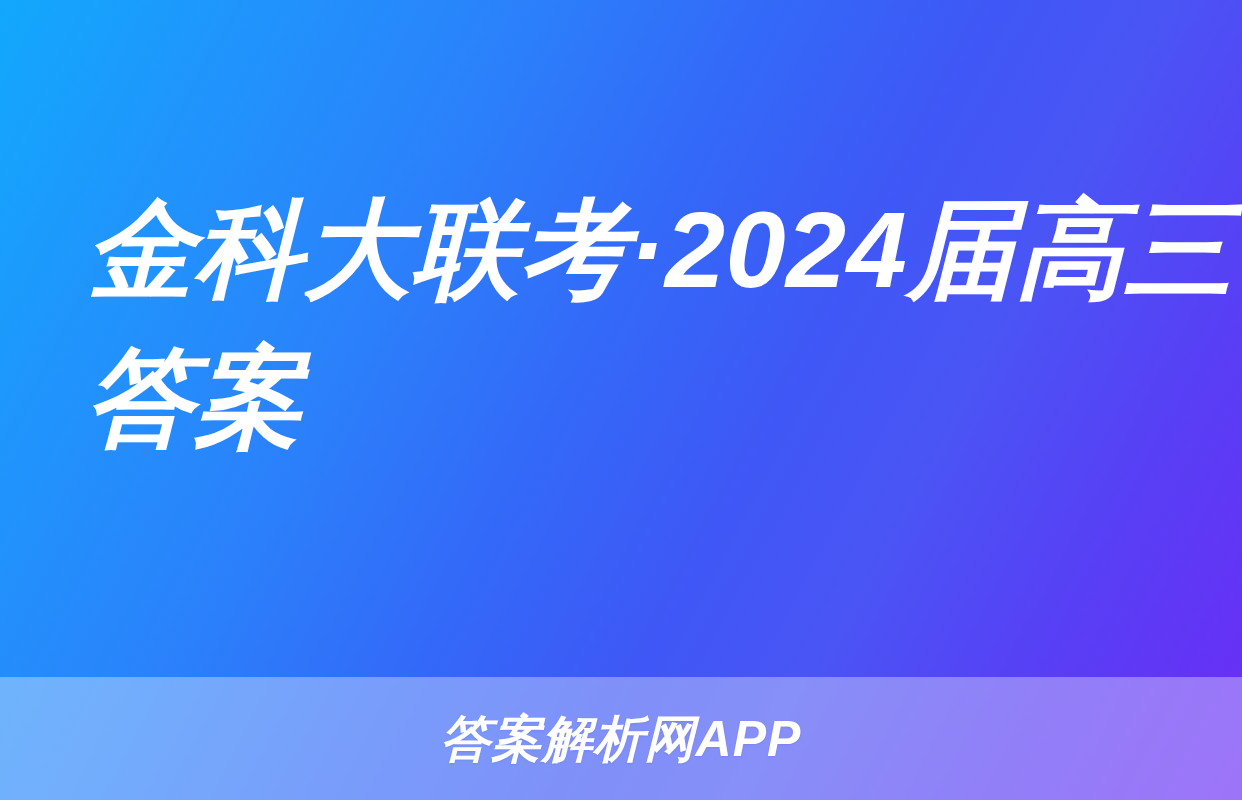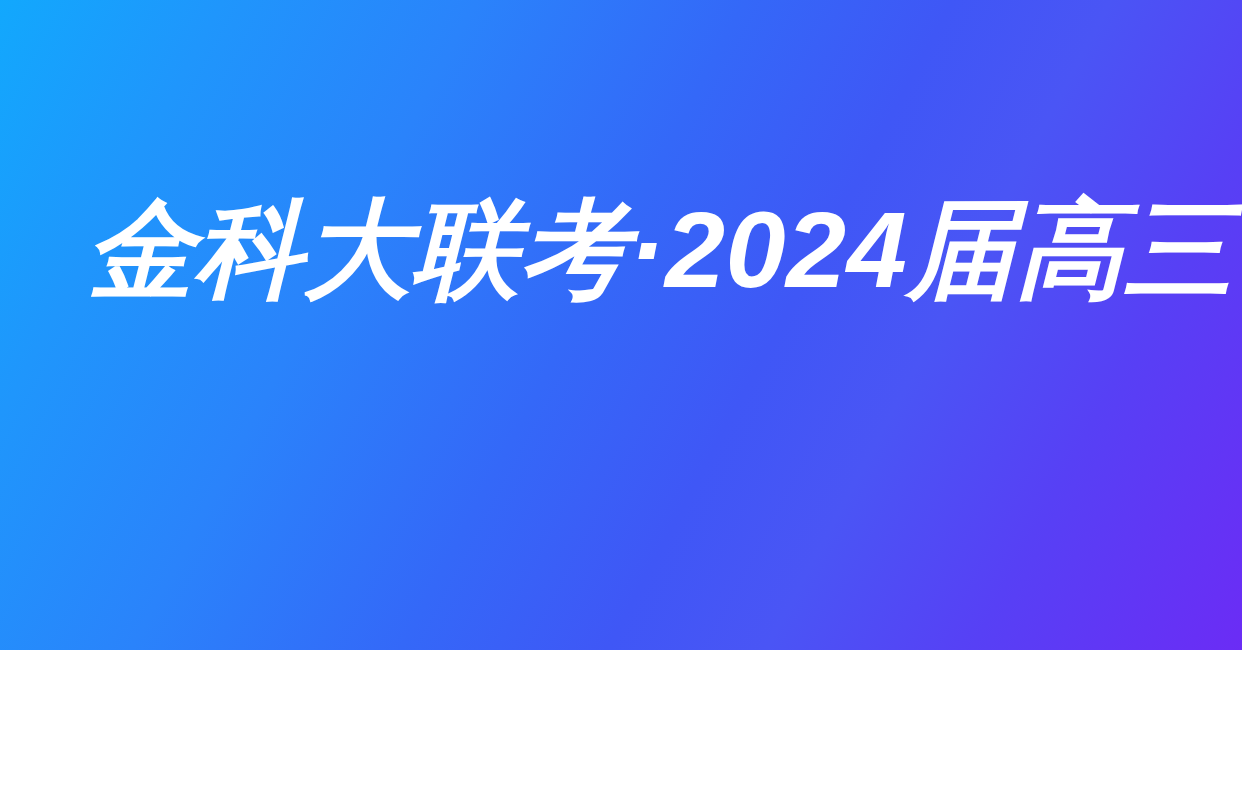--- a/index.html
+++ b/index.html
@@ -9,21 +9,21 @@
     background: #ffffff;
   }
   body {
     font-family: "Liberation Sans", "DejaVu Sans", sans-serif;
   }
 
   
   .cover {
     position: relative;
     width: 1242px;
-    height: 650px;
+    height: 800px;
     overflow: hidden;
     box-sizing: border-box;
     
     background: linear-gradient(118deg,
         #12a8fd   0%,
         #1f96fc  14%,
         #2a83fb  30%,
         #3468f8  47%,
         #3f57f6  60%,
         #4a55f5  70%,
@@ -79,16 +79,20 @@
     font-family: "Liberation Sans", "DejaVu Sans", sans-serif;
   }
 </style>
 </head>
 <body>
 
 <div class="cover">
 
   <div class="title-block">
     <div class="title-line">金科大联考·2024届高三</div>
+    <div class="title-line">答案</div>
   </div>
 
+  <div class="footer-band">
+    <div class="watermark">答案解析网APP</div>
+  </div>
 
 </div>
 
 </body></html>

